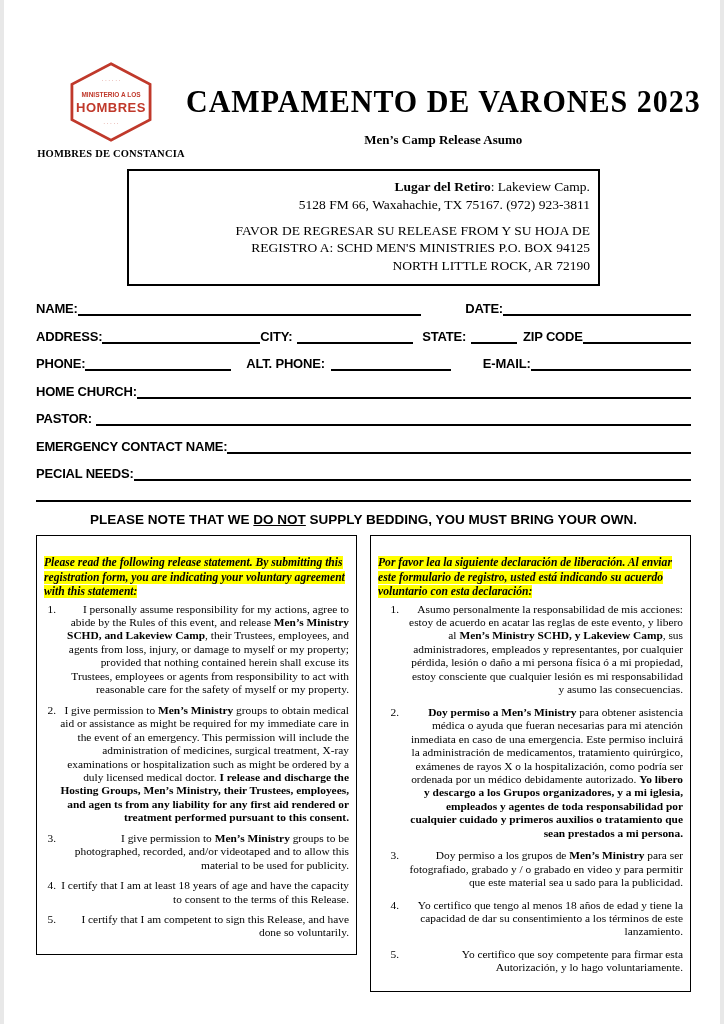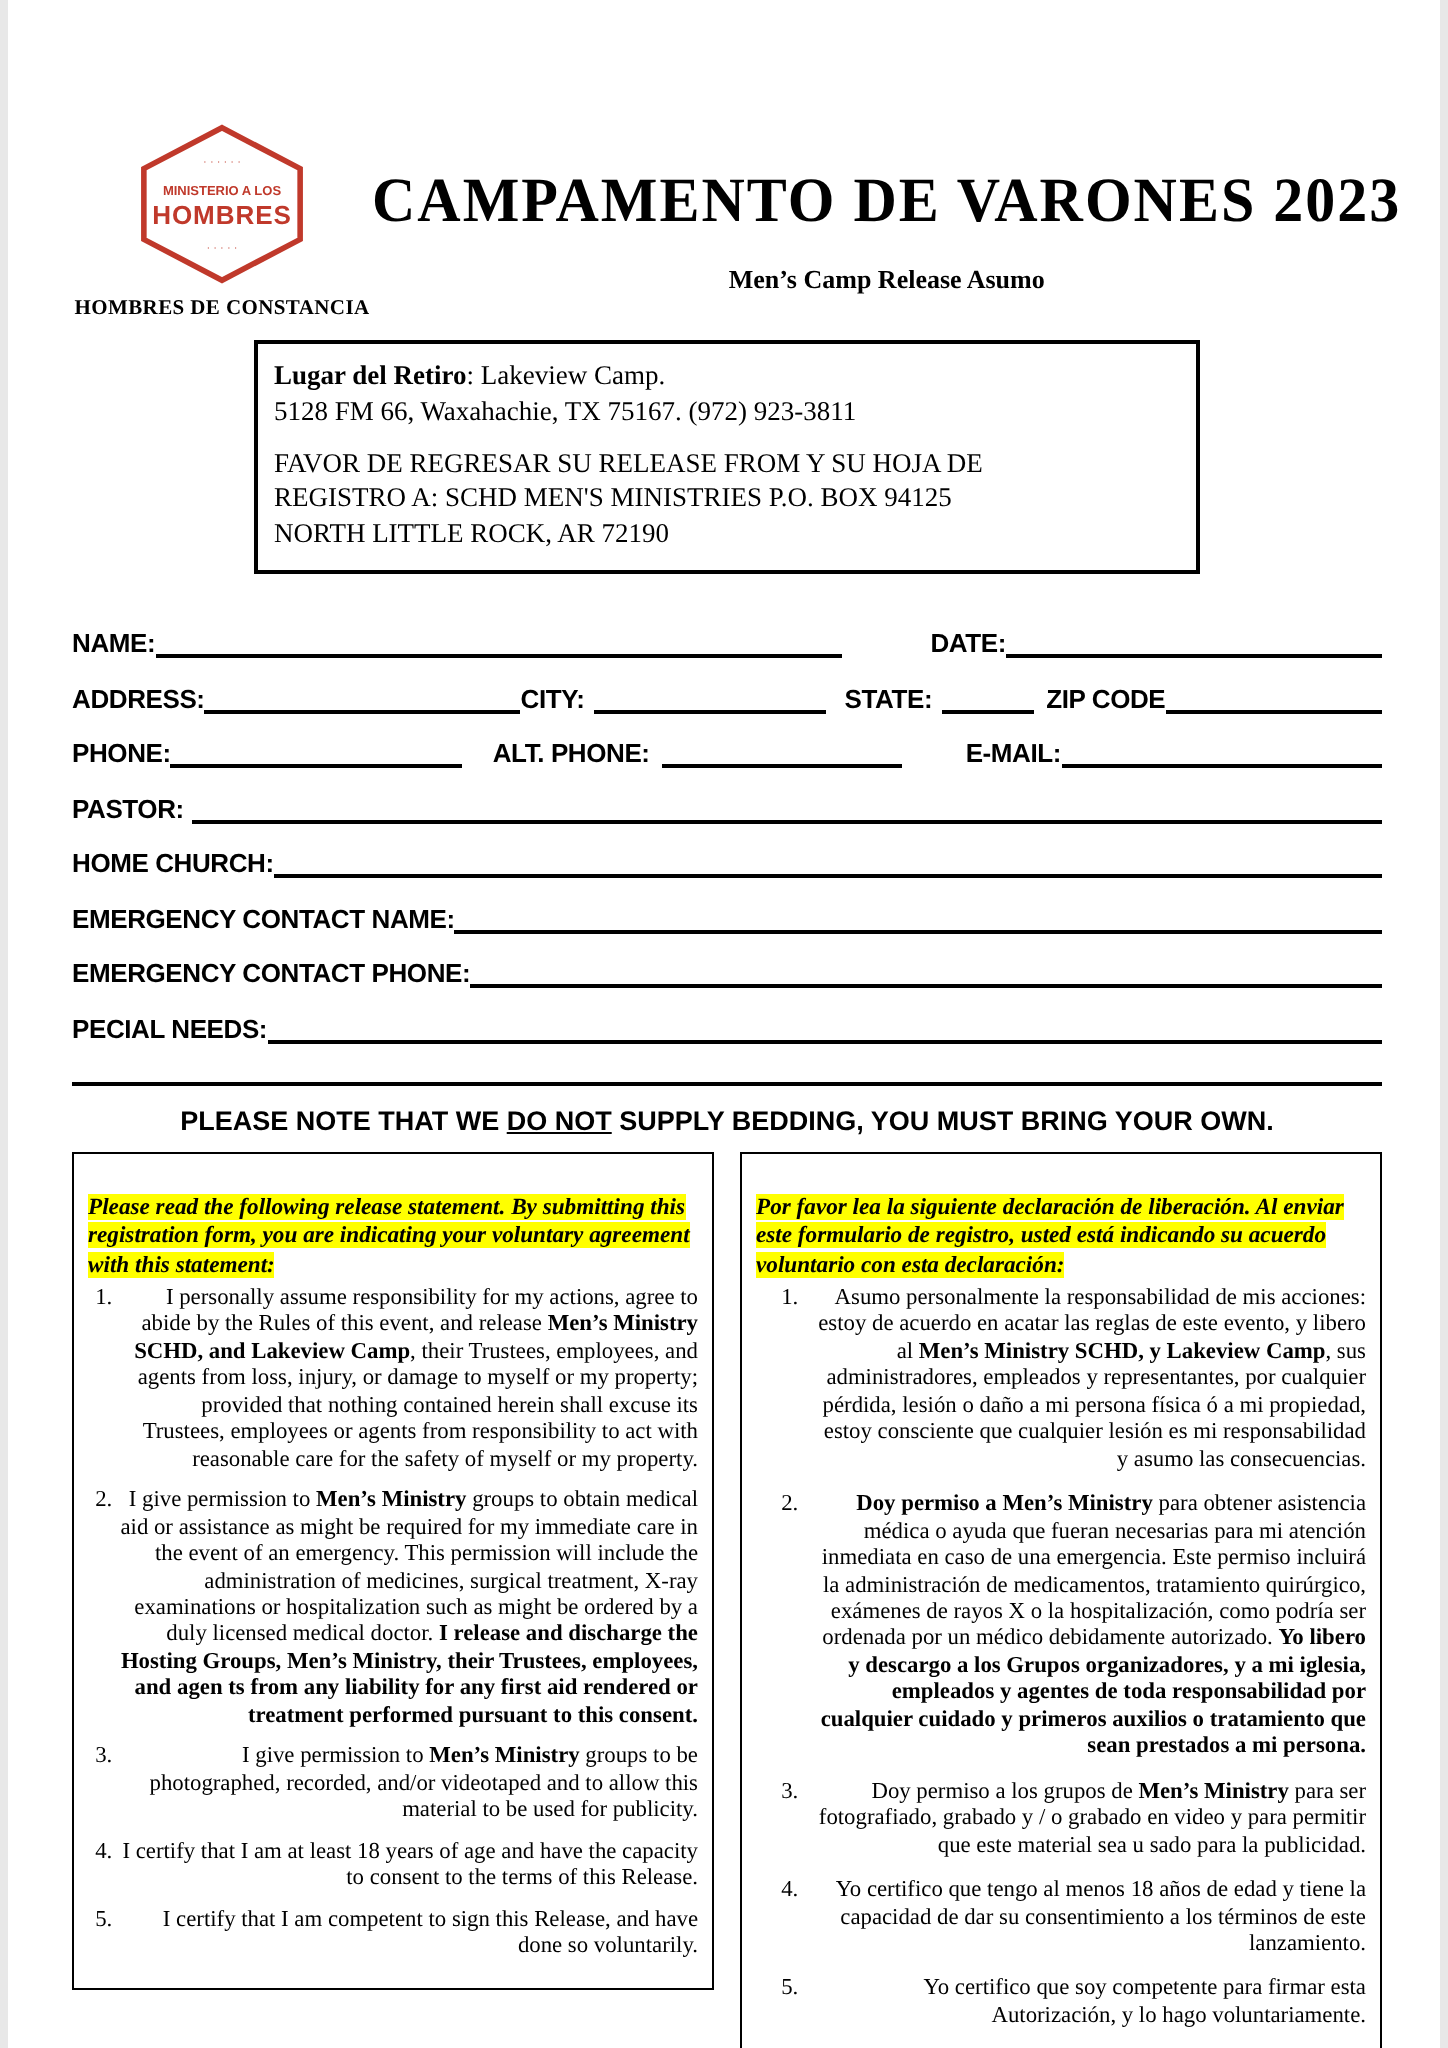--- a/index.html
+++ b/index.html
@@ -28,22 +28,22 @@
     font-family:"Liberation Serif", serif; font-style:italic; font-weight:bold;
     font-size:13px; color:#1b3f8f; margin-top:1px;
   }
   .schd-bar {
     margin:2px auto 0; width:74px; height:9px; background:linear-gradient(#3a6fd8,#122f73);
     color:#fff; font-family:"Liberation Sans", sans-serif; font-size:5px;
     line-height:9px; letter-spacing:1px; text-align:center; overflow:hidden;
   }
   
   .info-box {
-    width:473px; margin:10px auto 26px auto; border:2px solid #000;
-    text-align:left; font-size:13.5px; line-height:1.32; padding:7px 8px 9px;
+    width:473px; margin:10px auto 14px auto; border:2px solid #000;
+    text-align:right; font-size:13.5px; line-height:1.32; padding:7px 8px 9px;
   }
   .info-box .gap { height:8px; }
   
   .fields { font-family:"Liberation Sans", sans-serif; font-weight:bold; font-size:13px; }
   .frow { display:flex; align-items:flex-end; margin-bottom:11.5px; height:16px; }
   .frow .lbl { white-space:nowrap; letter-spacing:-0.2px; }
   .uline { border-bottom:2px solid #000; height:14px; }
   .fl1 { flex:1; }
   .sp { display:inline-block; }
   .writing-line { border-bottom:2px solid #000; height:14px; margin-bottom:4px; }
@@ -137,38 +137,34 @@
       <div class="uline" style="width:146px"></div>
       <span class="sp" style="width:15px"></span>
       <span class="lbl">ALT. PHONE:</span>
       <div class="uline" style="width:120px;margin-left:6px"></div>
       <span class="sp" style="width:32px"></span>
       <span class="lbl">E-MAIL:</span>
       <div class="uline fl1"></div>
     </div>
 
     <div class="frow">
+      <span class="lbl">HOME CHURCH:</span>
+      <div class="uline fl1"></div>
+    </div>
+
+    <div class="frow">
       <span class="lbl">PASTOR:</span>
       <div class="uline fl1" style="margin-left:4px"></div>
     </div>
 
     <div class="frow">
-      <span class="lbl">HOME CHURCH:</span>
-      <div class="uline fl1"></div>
-    </div>
-
-    <div class="frow">
       <span class="lbl">EMERGENCY CONTACT NAME:</span>
       <div class="uline fl1"></div>
     </div>
 
-    <div class="frow">
-      <span class="lbl">EMERGENCY CONTACT PHONE:</span>
-      <div class="uline fl1"></div>
-    </div>
 
     <div class="frow" style="margin-bottom:7px">
       <span class="lbl">PECIAL NEEDS:</span>
       <div class="uline fl1"></div>
     </div>
 
     <div class="writing-line"></div>
   </div>
 
 

